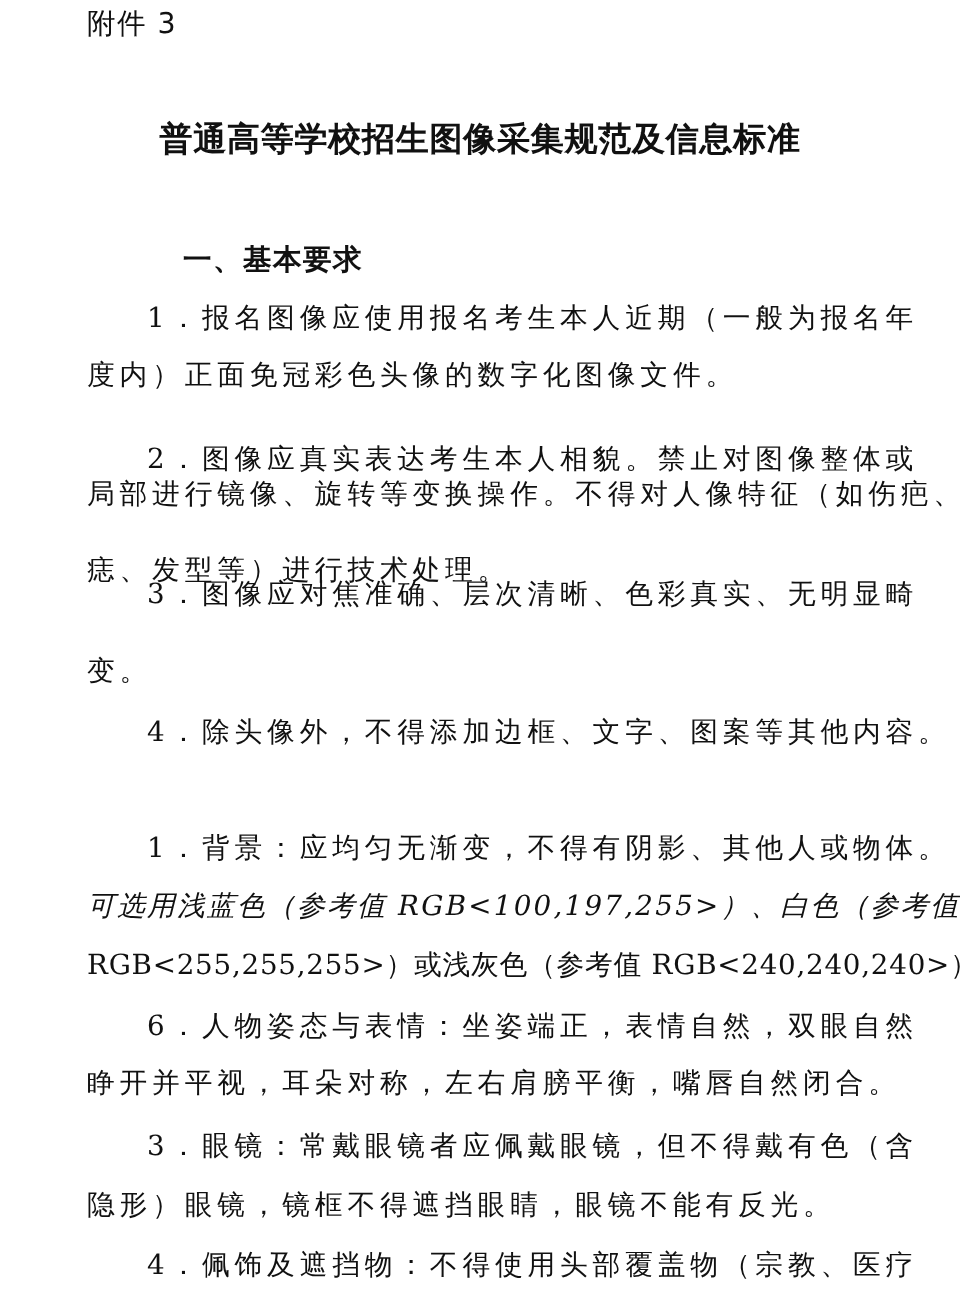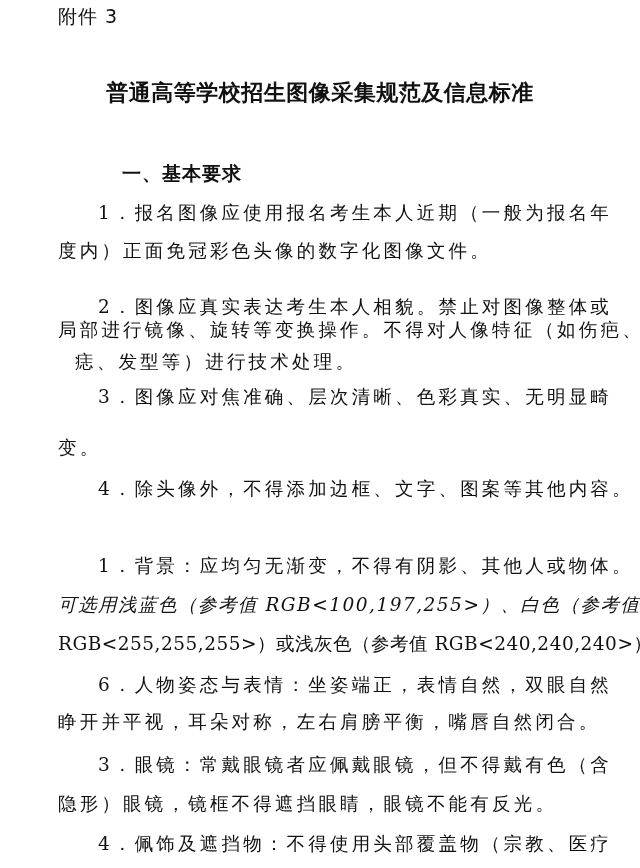--- a/index.html
+++ b/index.html
@@ -76,21 +76,21 @@
 
   <div class="title">普通高等学校招生图像采集规范及信息标准</div>
 
   <div class="heading" style="top:160px;">一、基本要求</div>
 
   <div class="line indent justify" style="top:200px;">1．报名图像应使用报名考生本人近期（一般为报名年</div>
   <div class="line" style="top:238px;">度内）正面免冠彩色头像的数字化图像文件。</div>
 
   <div class="line indent justify" style="top:278px;margin-top:16px;">2．图像应真实表达考生本人相貌。禁止对图像整体或</div>
   <div class="line justify" style="top:317px;">局部进行镜像、旋转等变换操作。不得对人像特征（如伤疤、</div>
-  <div class="line" style="top:349px;margin-left:17px;">痣、发型等）进行技术处理。</div>
+  <div class="line" style="top:368px;">痣、发型等）进行技术处理。</div>
 
   <div class="line indent justify" style="top:384px;">3．图像应对焦准确、层次清晰、色彩真实、无明显畸</div>
   <div class="line" style="top:435px;">变。</div>
 
   <div class="line indent justify" style="top:476px;">4．除头像外，不得添加边框、文字、图案等其他内容。</div>
 
 
   <div class="line indent justify" style="top:553px;">1．背景：应均匀无渐变，不得有阴影、其他人或物体。</div>
   <div class="line justify" style="top:592px; letter-spacing:1.5px;font-style:italic;">可选用浅蓝色（参考值 RGB&lt;100,197,255&gt;）、白色（参考值</div>
   <div class="line justify" style="top:631px; letter-spacing:0.5px;">RGB&lt;255,255,255&gt;）或浅灰色（参考值 RGB&lt;240,240,240&gt;）。</div>

